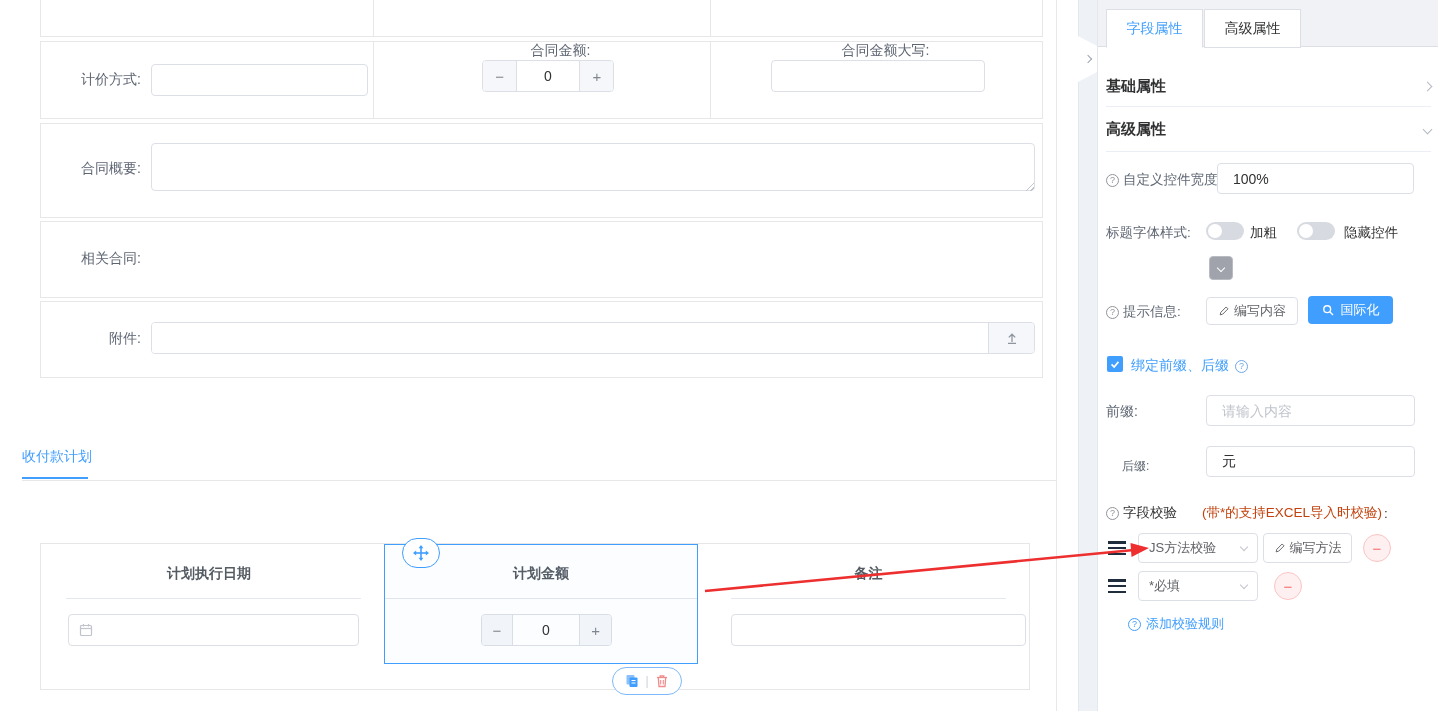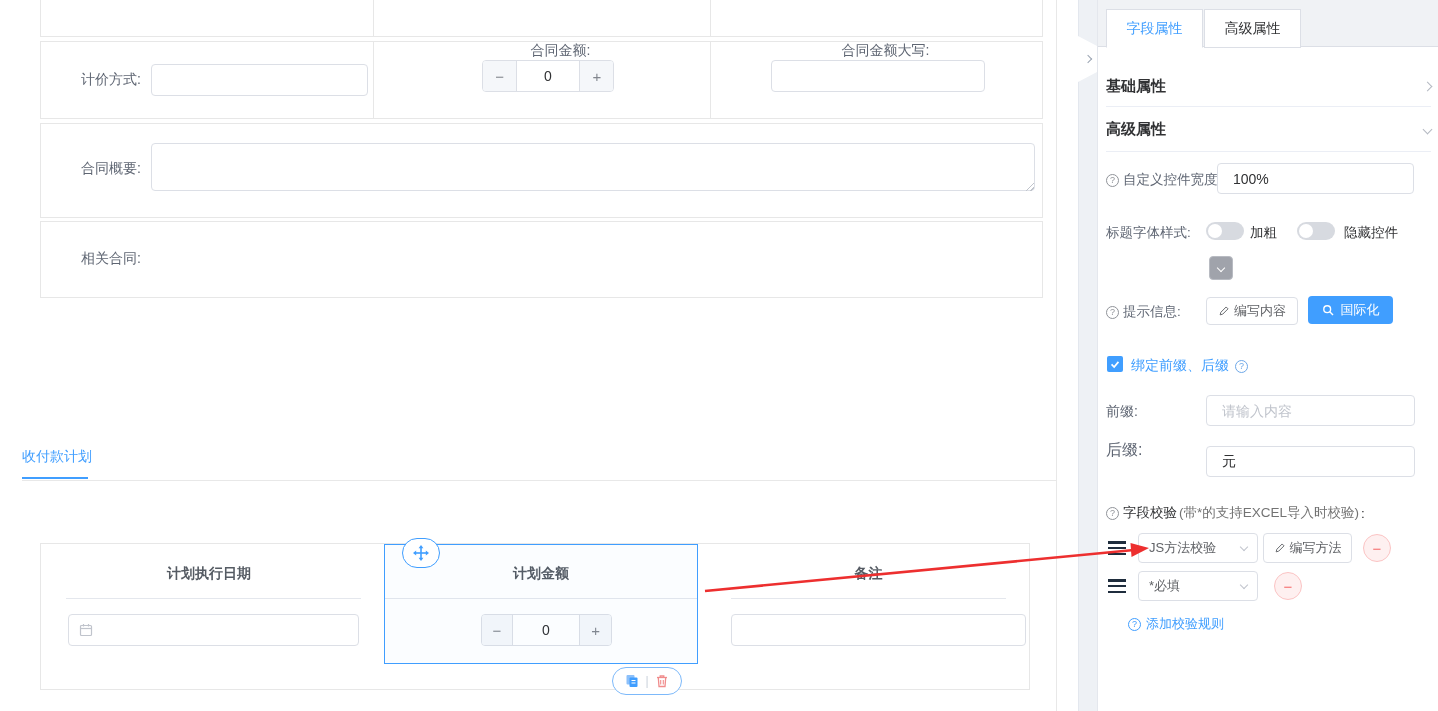--- a/index.html
+++ b/index.html
@@ -83,21 +83,21 @@
   .btn-blue{position:absolute;height:28px;background:#409eff;border-radius:4px;color:#fff;
     display:flex;align-items:center;justify-content:center;gap:6px;font-size:13px;cursor:pointer;}
   .checkbox{position:absolute;left:9px;top:356px;width:16px;height:16px;border-radius:2px;background:#409eff;
     display:flex;align-items:center;justify-content:center;cursor:pointer;}
   .rsel{position:absolute;width:120px;height:30px;border:1px solid #dcdfe6;border-radius:4px;background:#fff;
     display:flex;align-items:center;font-size:13px;color:#606266;padding:0 10px;justify-content:space-between;cursor:pointer;}
   .drag-handle{position:absolute;width:18px;height:14px;display:flex;flex-direction:column;justify-content:space-between;cursor:grab;}
   .drag-handle i{display:block;height:2.5px;background:#1f2d3d;}
   .minus-btn{position:absolute;width:28px;height:28px;border-radius:50%;background:#fef0f0;border:1px solid #fbc4c4;
     color:#f56c6c;display:flex;align-items:center;justify-content:center;font-size:15px;cursor:pointer;}
-  .red-note{color:#737373;}
+  .red-note{color:#c2410c;margin-left:23px;}
   .add-link{position:absolute;left:30px;top:615px;display:flex;align-items:center;gap:3px;color:#409eff;font-size:13px;cursor:pointer;}
   .add-link .qmark{border-color:#409eff;color:#409eff;}
 
   .arrow-layer{position:absolute;left:0;top:0;width:1438px;height:711px;pointer-events:none;z-index:50;}
 </style>
 </head>
 <body>
 
 <div class="stage">
 
@@ -133,20 +133,32 @@
   <div class="grid-row" style="top:123px;height:95px;">
     <span class="lbl" style="position:absolute;left:0;top:36px;width:100px;text-align:right;">合同概要:</span>
     <textarea class="summary" style=""></textarea>
     <span class="resize-grip"></span>
   </div>
 
   <div class="grid-row" style="top:221px;height:77px;">
     <span class="lbl" style="position:absolute;left:0;top:28px;width:100px;text-align:right;">相关合同:</span>
   </div>
 
+  <div class="grid-row" style="top:301px;height:77px;">
+    <span class="lbl" style="position:absolute;left:0;top:28px;width:100px;text-align:right;">附件:</span>
+    <div class="igroup" style="position:absolute;left:110px;top:20px;width:884px;">
+      <input style="">
+      <span class="append" style="width:46px;">
+        <svg width="14" height="14" viewBox="0 0 14 14">
+          <path d="M7 11V3.6 M3.8 6.4 L7 3.2 L10.2 6.4" stroke="#8f959e" stroke-width="1.3" fill="none"></path>
+          <line x1="3" y1="12.3" x2="11" y2="12.3" stroke="#8f959e" stroke-width="1.3"></line>
+        </svg>
+      </span>
+    </div>
+  </div>
 
   <div class="sub-tab">收付款计划</div>
   <div class="sub-tab-line"></div>
   <div class="sub-div"></div>
 
   <div class="sub-panel">
     <div class="sub-head" style="left:0;width:336px;">计划执行日期</div>
     <div class="sub-head" style="left:343px;width:314px;">计划金额</div>
     <div class="sub-head" style="left:665px;width:325px;">备注</div>
 
@@ -269,21 +281,21 @@
     <div class="prow-label" style="left:33px;top:357px;color:#409eff;font-size:14px;">
       <span>绑定前缀、后缀</span>
       <span class="qmark blue" style="margin-left:4px;">?</span>
     </div>
 
     <div class="prow-label" style="top:403px;font-size:14px;">
       <span>前缀:</span>
     </div>
     <input class="inp" style="position: absolute; left: 108px; top: 395px; width: 209px; height: 31px; padding-left: 15px;" placeholder="请输入内容">
 
-    <div class="prow-label" style="top:440px;font-size:16px;">
+    <div class="prow-label" style="top:458px;font-size:12px;margin-left:16px;">
       <span>后缀:</span>
     </div>
     <input class="inp" style="position: absolute; left: 108px; top: 446px; width: 209px; height: 31px; padding-left: 15px;" value="元">
 
     <div class="prow-label" style="top:504px;color:#303133;">
       <span class="qmark">?</span>
       <span>字段校验</span>
       <span class="red-note">(带*的支持EXCEL导入时校验)</span>
       <span>:</span>
     </div>

